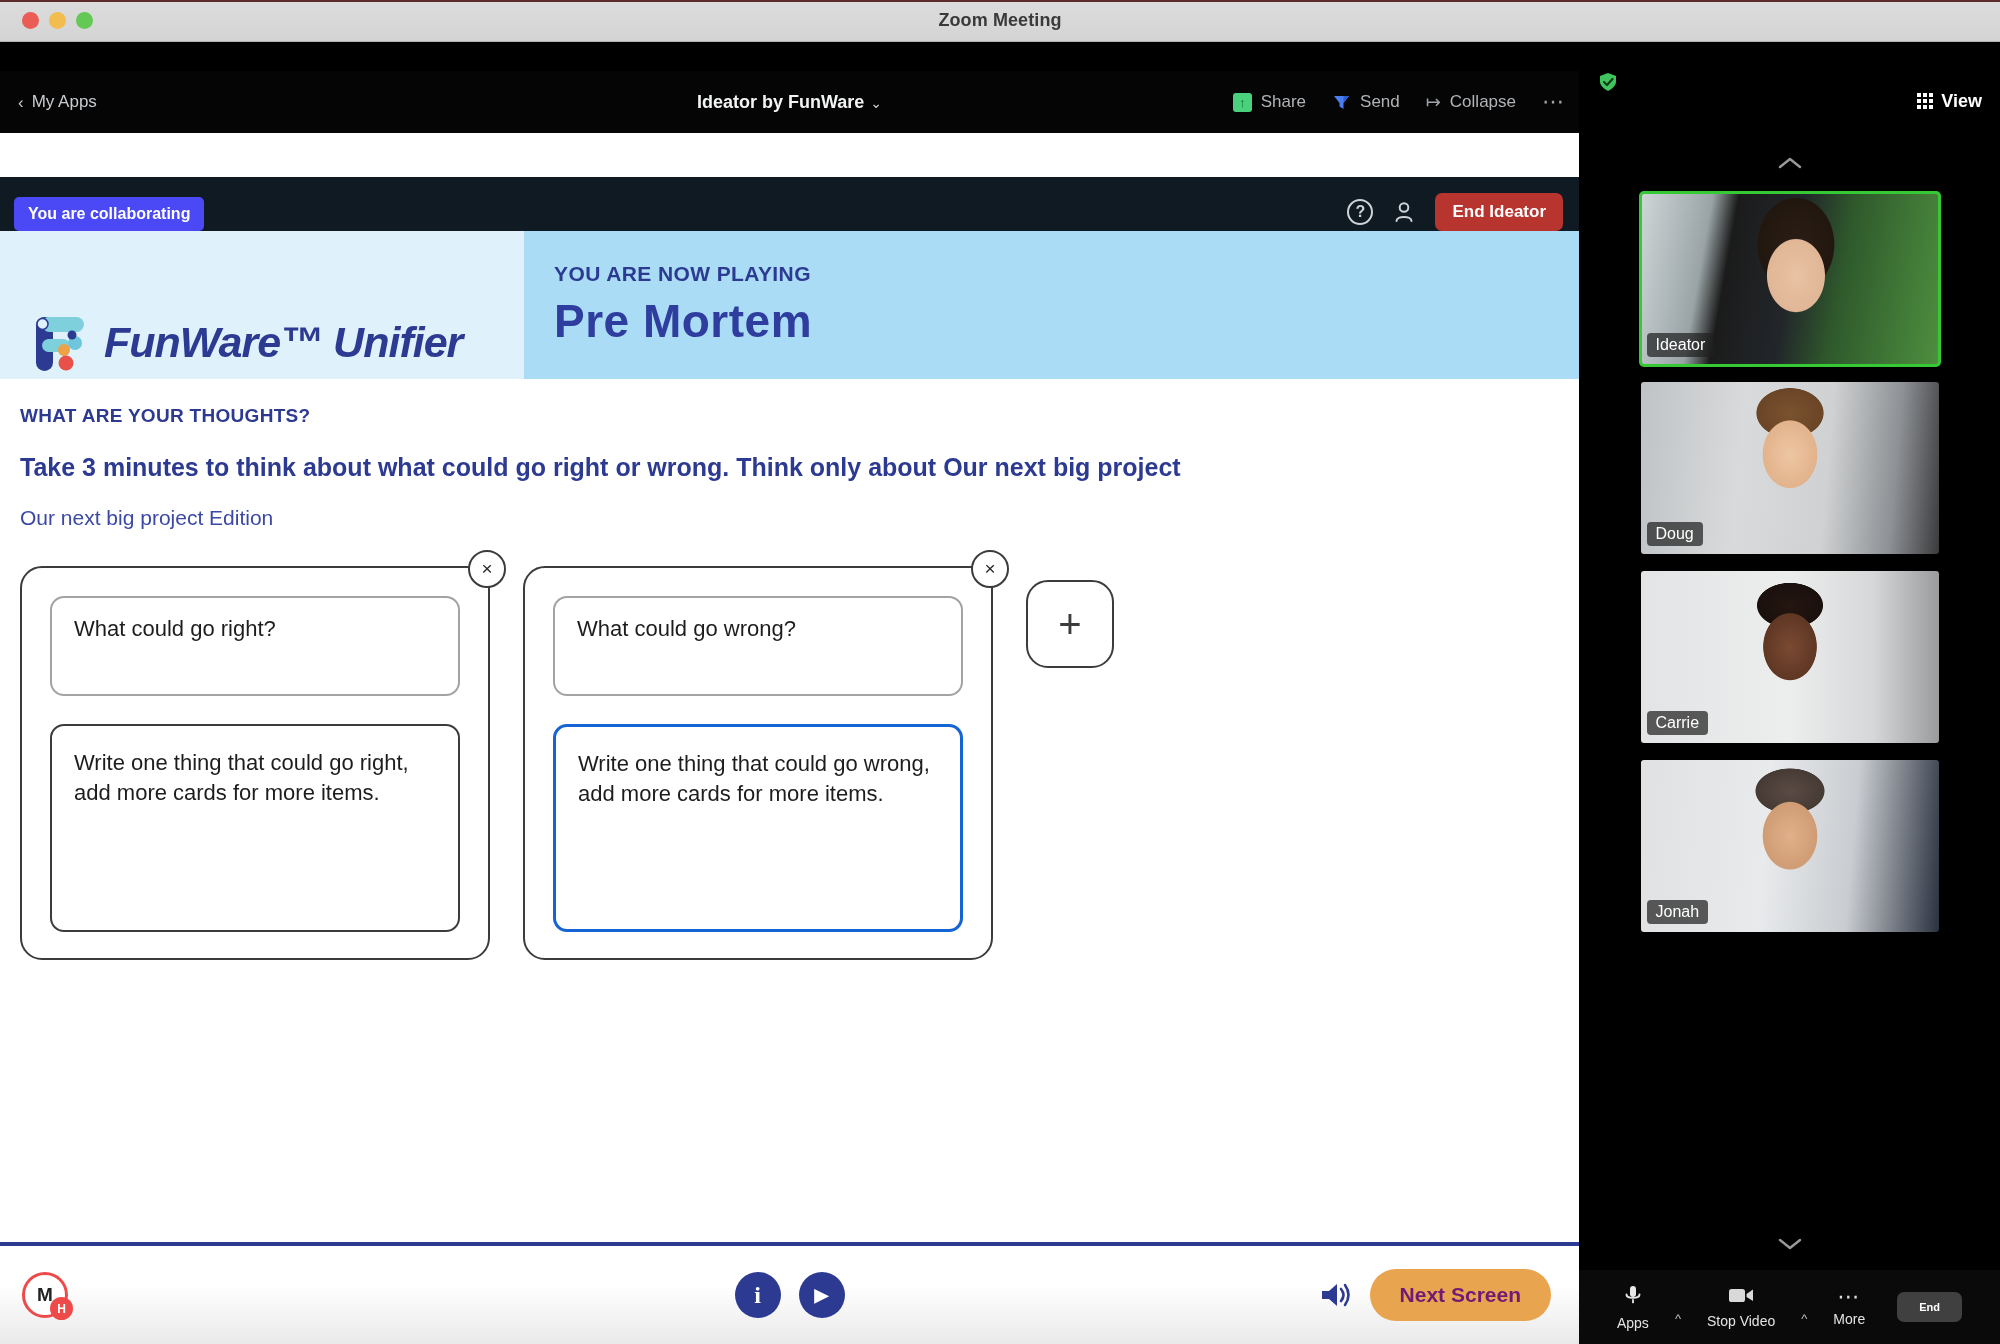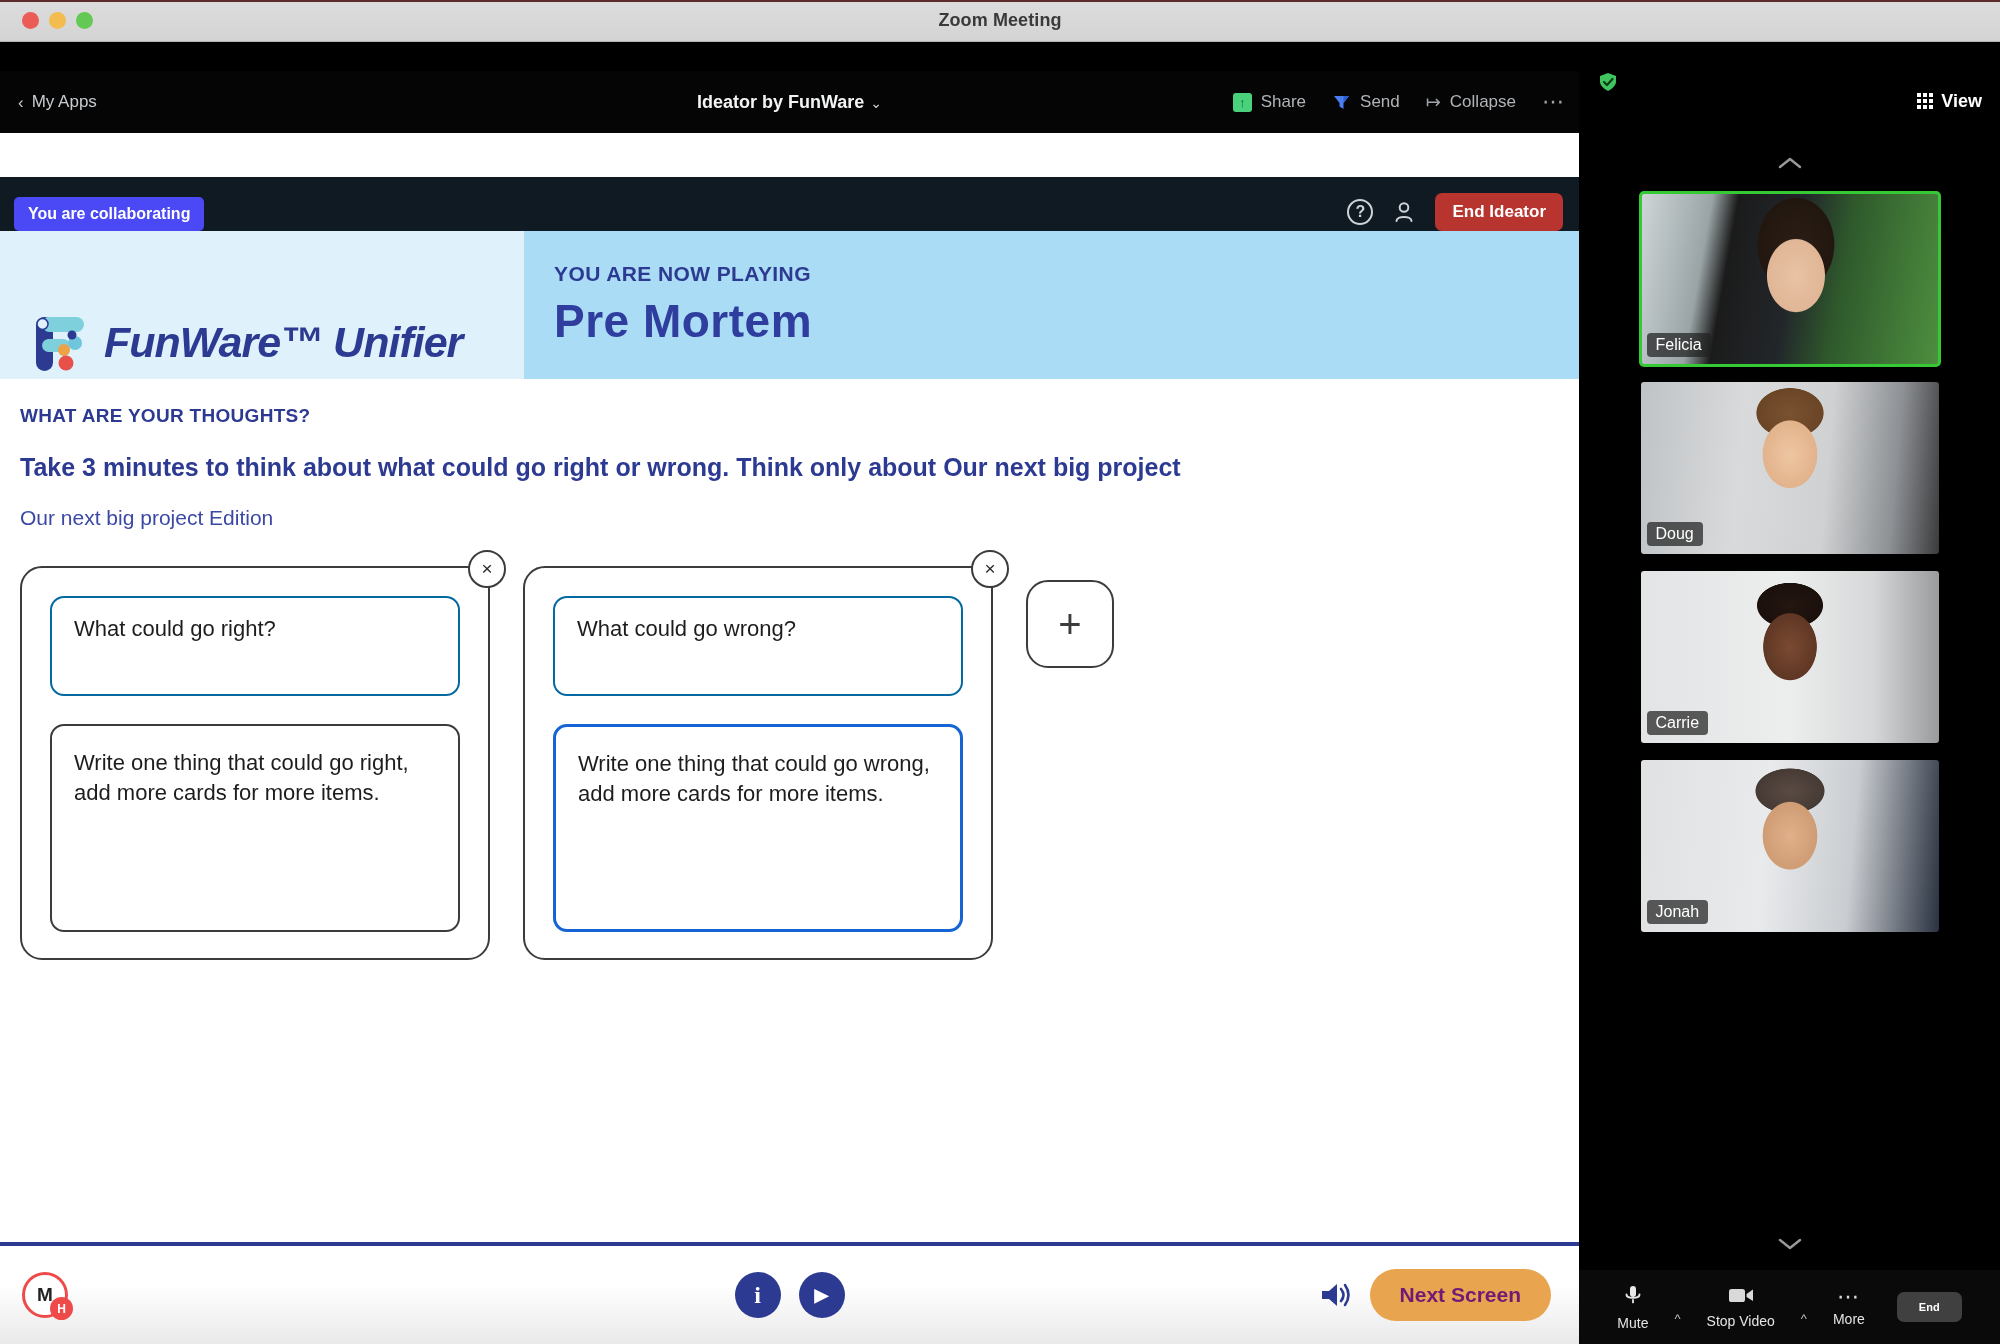--- a/index.html
+++ b/index.html
@@ -147,21 +147,21 @@
     position: relative; background:#fff;
   }
   .card-close {
     position:absolute; top:-18px; right:-18px;
     width: 38px; height:38px; border-radius:50%;
     background:#fff; border:2px solid #3c3c3c;
     display:flex;align-items:center;justify-content:center;
     font-size: 19px; color:#2a2a2a; cursor:pointer;
   }
   .field-title {
-    border:2px solid #0369a1; border-radius:14px;
+    border:2px solid #a3a3a3; border-radius:14px;
     height: 100px; padding: 18px 22px;
     font-size: 22px; color:#1d1d1d;
   }
   .field-body {
     border:2px solid #3c3c3c; border-radius:14px;
     height: 208px; padding: 22px 22px;
     font-size: 22px; color:#1d1d1d; line-height:1.35;
     margin-top: 28px;
   }
   .field-body.focused { border-color:#1464d4; border-width:3px; }
@@ -450,21 +450,21 @@
       </div>
 
       <div id="chev-up-top">
         <svg width="28" height="16" viewBox="0 0 28 16">
             <path d="M4 12 L14 4 L24 12" fill="none" stroke="#9a9a9a" stroke-width="2.4" stroke-linecap="round" stroke-linejoin="round"></path>
           </svg>
       </div>
 
       <div id="tiles">
         <div class="tile active ph-felicia">
-          <div class="tile-name">Felicia</div>
+          <div class="tile-name">Ideator</div>
         </div>
         <div class="tile ph-doug">
           <div class="tile-name">Doug</div>
         </div>
         <div class="tile ph-carrie">
           <div class="tile-name">Carrie</div>
         </div>
         <div class="tile ph-jonah">
           <div class="tile-name">Jonah</div>
         </div>
@@ -478,21 +478,21 @@
 
       <div id="zoom-bottom">
         <div class="zc">
           <span>
             <svg width="24" height="24" viewBox="0 0 24 24">
                 <rect x="9" y="3" width="6" height="11" rx="3" fill="#e8e8e8"></rect>
                 <path d="M5.5 11.5 C5.5 16 18.5 16 18.5 11.5" fill="none" stroke="#e8e8e8" stroke-width="1.9" stroke-linecap="round"></path>
                 <rect x="11.1" y="16.2" width="1.8" height="4" fill="#e8e8e8"></rect>
               </svg>
           </span>
-          <span class="lbl">Mute</span>
+          <span class="lbl">Apps</span>
         </div>
         <div class="zc-caret">^</div>
 
         <div class="zc">
           <span>
             <svg width="28" height="20" viewBox="0 0 28 20">
                 <rect x="2" y="4" width="16" height="13" rx="2.6" fill="#d9d9d9"></rect>
                 <path d="M19.5 9 L26 4.5 V16 L19.5 12 Z" fill="#d9d9d9"></path>
               </svg>
           </span>

